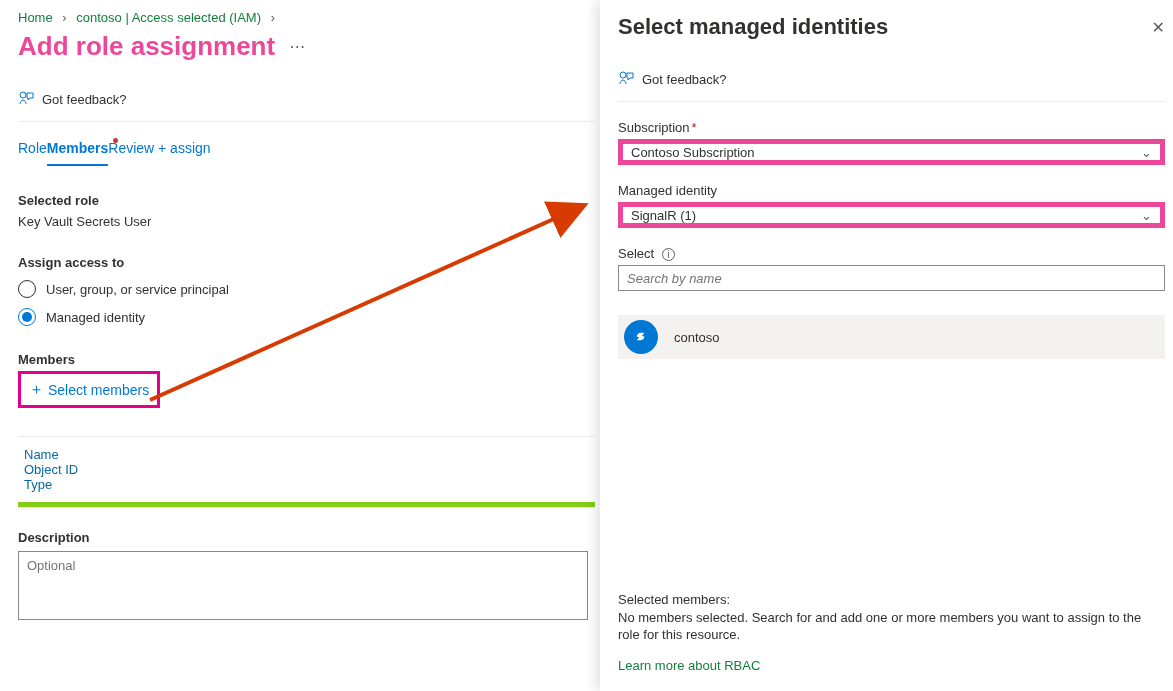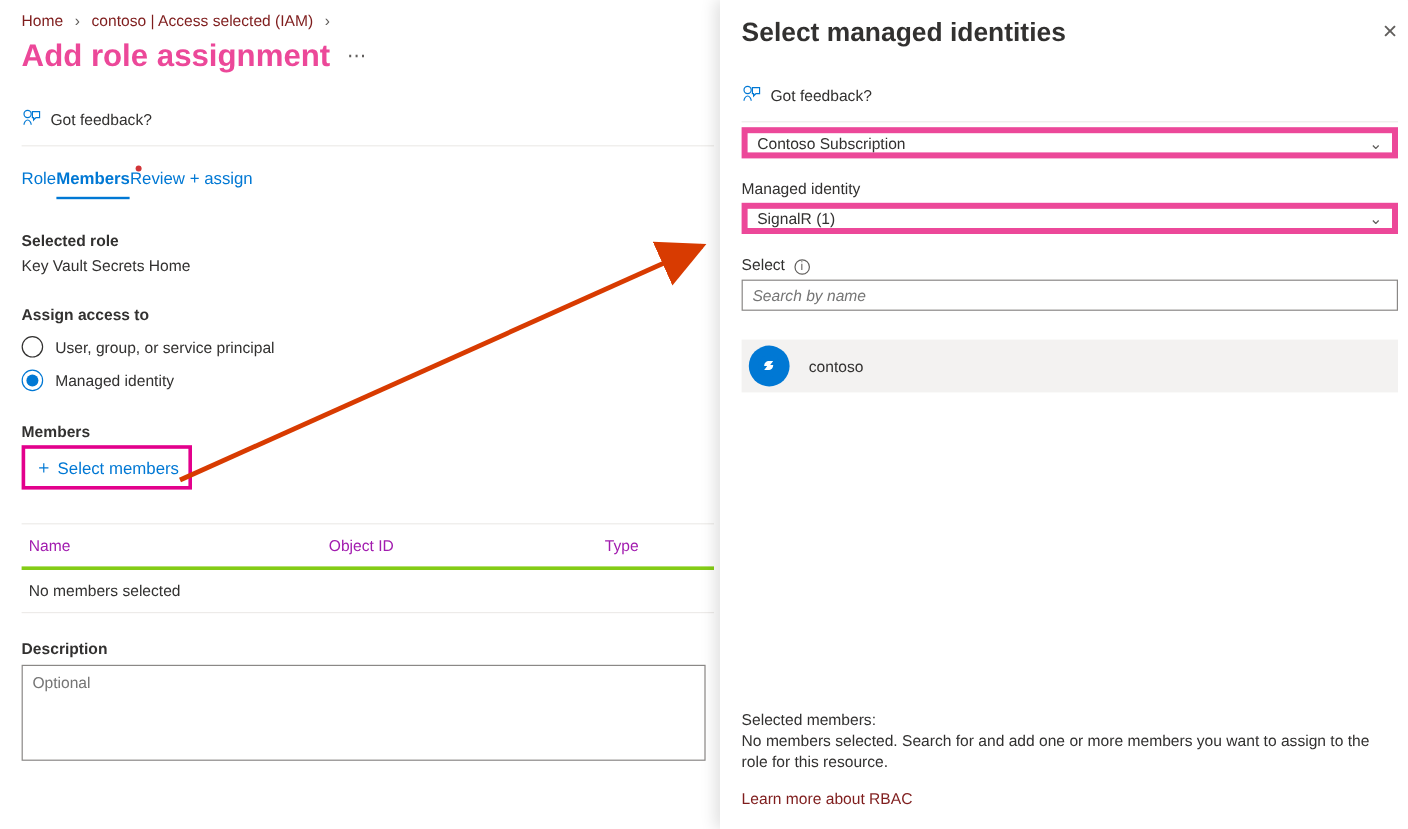--- a/index.html
+++ b/index.html
@@ -6,21 +6,21 @@
   body {
     font-family: "Segoe UI", -apple-system, BlinkMacSystemFont, sans-serif;
     font-size: 13px;
     color: #323130;
     background: #fff;
     width: 1173px;
     height: 691px;
     overflow: hidden;
     position: relative;
   }
-  a { color: #7f1d1d; text-decoration: none; cursor: pointer; }
+  a { color: #15803d; text-decoration: none; cursor: pointer; }
 
   
   .left {
     position: absolute;
     left: 0; top: 0;
     width: 595px;
     padding: 10px 0 0 18px;
   }
   .breadcrumbs { font-size: 13px; color: #0078d4; }
   .breadcrumbs .sep { color: #605e5c; margin: 0 6px; }
@@ -100,28 +100,28 @@
 
   .members-table {
     margin-top: 28px;
     border-top: 1px solid #edebe9;
     border-bottom: 1px solid #edebe9;
   }
   .members-head, .members-row {
     display: flex;
     padding: 10px 6px;
   }
-  .members-head { font-weight: 400; color: #a21caf; border-bottom: 3px solid #84cc16; }
+  .members-head { font-weight: 400; color: #0369a1; border-bottom: 5px solid #84cc16; flex-direction: column; }
   .mh-name { width: 250px; }
   .mh-obj { width: 230px; }
   .mh-type { flex: 1; }
   .members-row { color: #323130; }
 
   textarea.desc {
-    width: 570px; height: 80px;
+    width: 570px; height: 69px;
     margin-top: 6px;
     border: 1px solid #8a8886;
     padding: 6px 8px;
     font-family: inherit;
     font-size: 13px;
     resize: none;
   }
 
   
   .right {
@@ -238,21 +238,21 @@
   <div class="tabs">
     <div class="tab">Role</div>
     <div class="tab active">
       <span>Members</span>
       <span class="dot"></span>
     </div>
     <div class="tab">Review + assign</div>
   </div>
 
   <div class="section-label">Selected role</div>
-  <div class="plain">Key Vault Secrets Home</div>
+  <div class="plain">Key Vault Secrets User</div>
 
   <div class="section-label">Assign access to</div>
   <div class="radio-row">
     <div class="radio"></div>
     <span>User, group, or service principal</span>
   </div>
   <div class="radio-row">
     <div class="radio checked"></div>
     <span>Managed identity</span>
   </div>
@@ -261,23 +261,20 @@
   <div class="select-members-btn">
     <span class="plus">＋</span>
     <span>Select members</span>
   </div>
 
   <div class="members-table">
     <div class="members-head">
       <div class="mh-name">Name</div>
       <div class="mh-obj">Object ID</div>
       <div class="mh-type">Type</div>
-    </div>
-    <div class="members-row">
-      <div>No members selected</div>
     </div>
   </div>
 
   <div class="section-label" style="margin-top:22px">Description</div>
   <textarea class="desc" placeholder="Optional" style=""></textarea>
 </div>
 
 <svg class="arrow">
   <defs>
     <marker id="ah" markerWidth="12" markerHeight="12" refX="9" refY="5" orient="auto">
@@ -297,20 +294,23 @@
     <span class="feedback-icon">
       <svg width="16" height="16" viewBox="0 0 16 16" fill="none" stroke="#0078d4" stroke-width="1">
           <circle cx="5" cy="5" r="3"></circle>
           <path d="M2 14c0-2 1.5-4 3-4s3 2 3 4"></path>
           <path d="M9 3h6v5h-3l-2 2v-2h-1z"></path>
         </svg>
     </span>
     <span>Got feedback?</span>
   </div>
 
+  <div class="field-label">
+    <span>Subscription</span><span class="req">*</span>
+  </div>
   <div class="dropdown">
     <span>Contoso Subscription</span>
     <span class="chev">⌄</span>
   </div>
 
   <div class="field-label">Managed identity</div>
   <div class="dropdown">
     <span>SignalR (1)</span>
     <span class="chev">⌄</span>
   </div>

